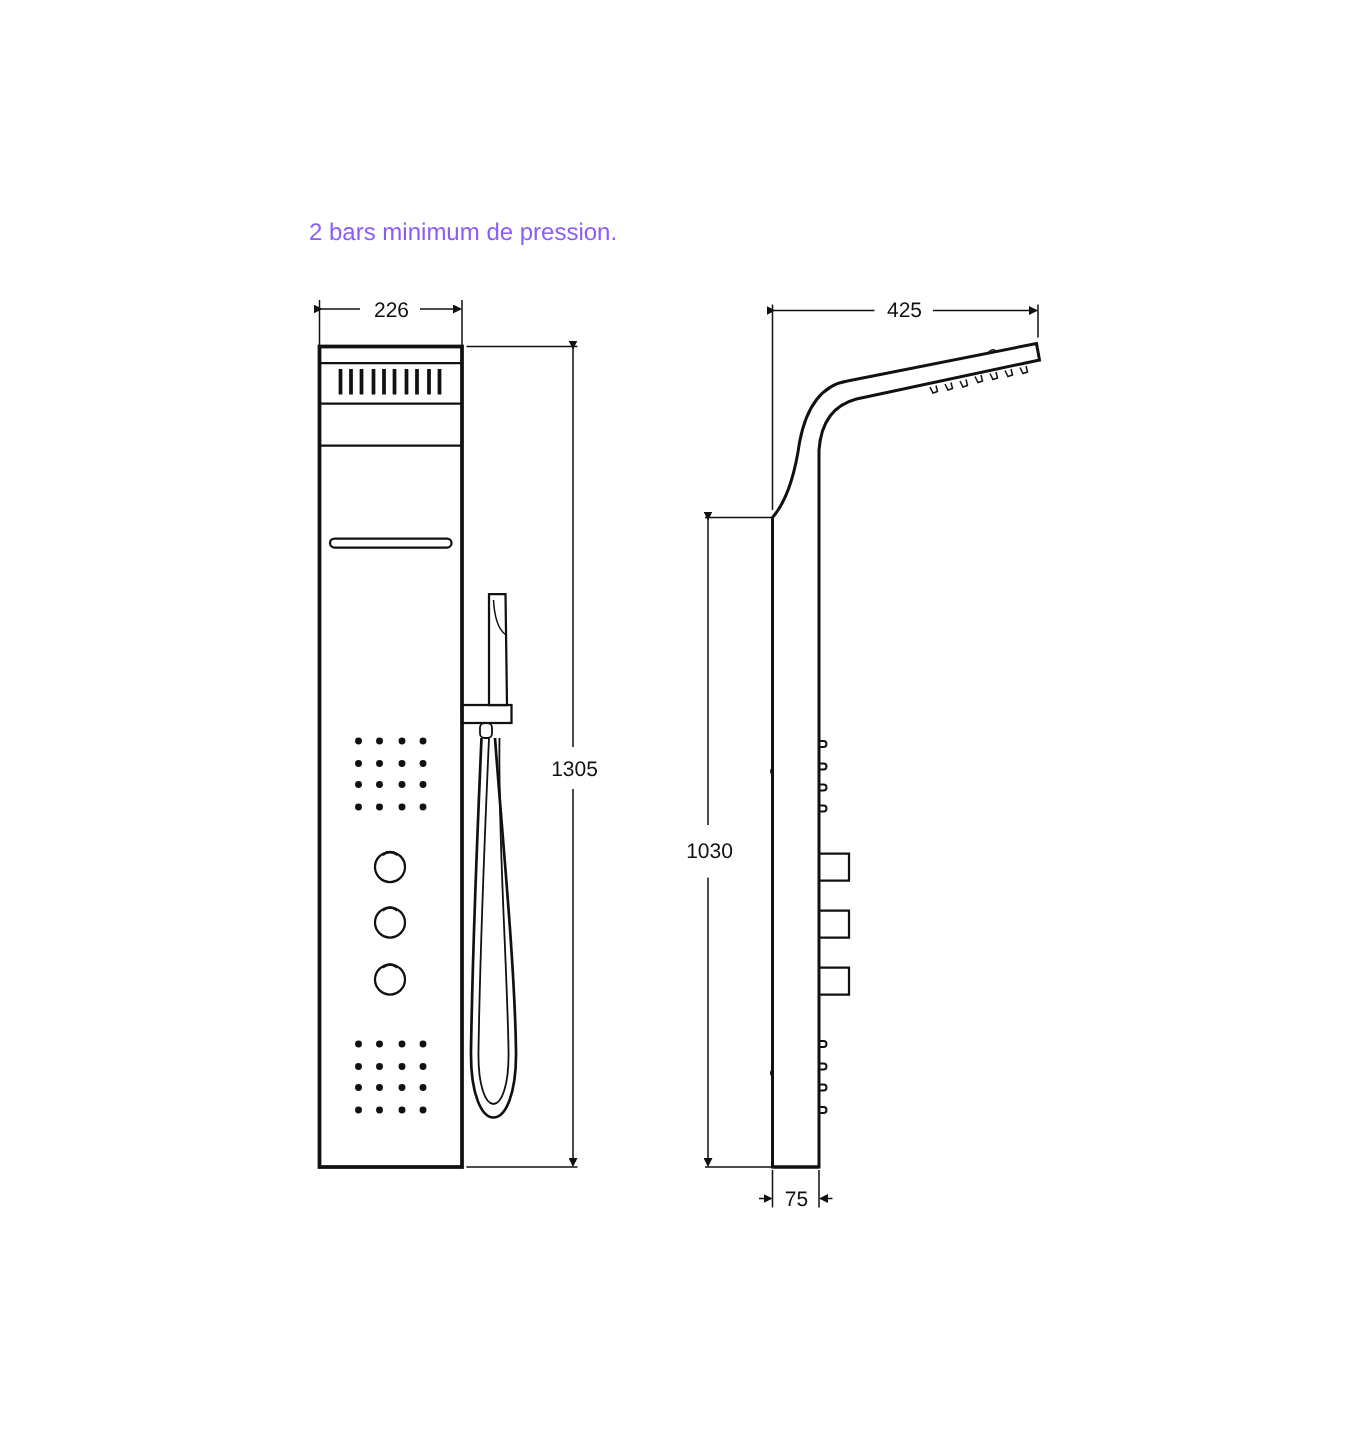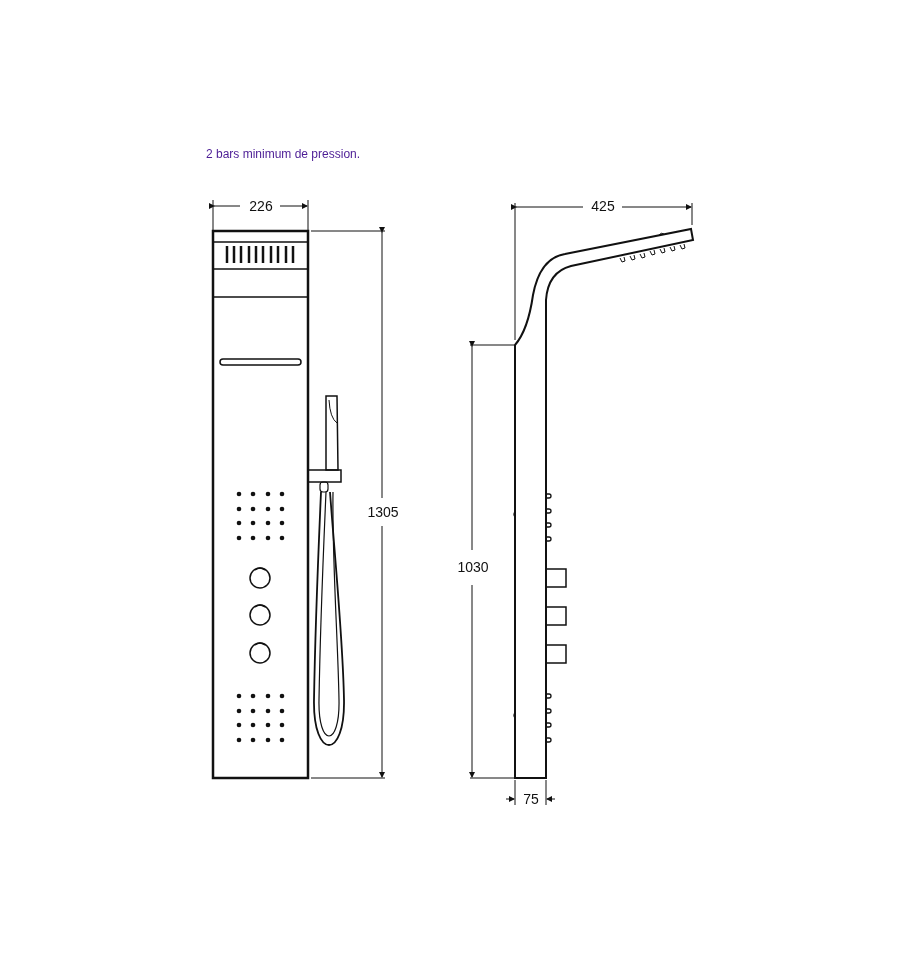--- a/index.html
+++ b/index.html
@@ -1,17 +1,17 @@
 <!DOCTYPE html>
 <html><head>
 <meta charset="utf-8">
 <style>
   html, body { margin: 0; padding: 0; background: #ffffff; }
   body { width: 900px; height: 959px; position: relative; overflow: hidden; font-family: "Liberation Sans", sans-serif; }
-  .note { position: absolute; left: 206px; top: 147px; font-size: 12px; color: #4c1d95; }
+  .note { position: absolute; left: 206px; top: 147px; font-size: 16px; color: #8b5cf6; }
   svg { position: absolute; left: 0; top: 0; }
   .dim { font-family: "Liberation Sans", sans-serif; font-size: 14px; fill: #111; }
 </style>
 </head>
 <body>
 
 <div class="note">2 bars minimum de pression.</div>
 
 <svg width="900" height="959" viewBox="0 0 900 959">
   <defs>

